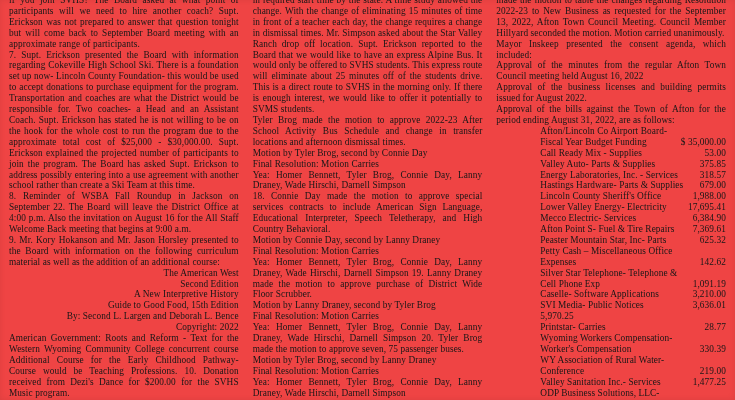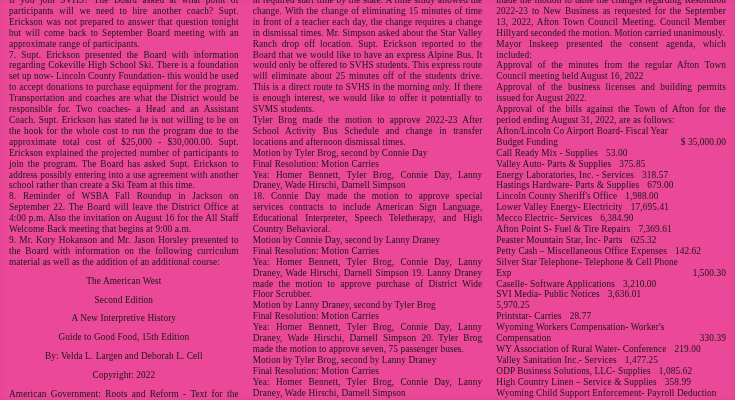--- a/index.html
+++ b/index.html
@@ -9,21 +9,21 @@
   body {
     width: 735px;
     height: 400px;
     background: #eceae6;
     font-family: "Liberation Serif", "DejaVu Serif", serif;
   }
   .page {
     position: relative;
     width: 735px;
     height: 400px;
-    background: #ec4899;
+    background: #ef4444;
     overflow: hidden;
     display: flex;
     gap: 14px;
     padding: 0 9px;
     box-sizing: border-box;
     box-shadow: inset 0 0 6px rgba(0,0,0,0.08);
   }
   .col {
     flex: 1 1 0;
     margin-top: -5px;
@@ -31,46 +31,47 @@
     font-size: 9.3px;
     line-height: 10.9px;
     letter-spacing: 0.1px;
   }
   .para {
     margin: 0;
     text-align: justify;
     text-justify: inter-word;
   }
   .line {
-    margin: 8px;
-    text-align: center;
+    margin: 0;
+    text-align: right;
   }
   .ledger-row {
     display: flex;
-    justify-content: flex-start;
+    justify-content: space-between;
     align-items: flex-end;
     gap: 8px;
+    margin-left: 44px;
   }
   .ledger-label { text-align: left; }
   .ledger-amount { white-space: nowrap; }
 </style>
 </head>
 <body>
 
 <div class="page">
   <div class="col">
       <p class="para">if you join SVHS? The Board asked at what point of participants will we need to hire another coach? Supt. Erickson was not prepared to answer that question tonight but will come back to September Board meeting with an approximate range of participants.</p>
       <p class="para">7. Supt. Erickson presented the Board with information regarding Cokeville High School Ski. There is a foundation set up now- Lincoln County Foundation- this would be used to accept donations to purchase equipment for the program. Transportation and coaches are what the District would be responsible for. Two coaches- a Head and an Assistant Coach. Supt. Erickson has stated he is not willing to be on the hook for the whole cost to run the program due to the approximate total cost of $25,000 - $30,000.00. Supt. Erickson explained the projected number of participants to join the program. The Board has asked Supt. Erickson to address possibly entering into a use agreement with another school rather than create a Ski Team at this time.</p>
       <p class="para">8. Reminder of WSBA Fall Roundup in Jackson on September 22. The Board will leave the District Office at 4:00 p.m. Also the invitation on August 16 for the All Staff Welcome Back meeting that begins at 9:00 a.m.</p>
       <p class="para">9. Mr. Kory Hokanson and Mr. Jason Horsley presented to the Board with information on the following curriculum material as well as the addition of an additional course:</p>
       <p class="line">The American West</p>
       <p class="line">Second Edition</p>
       <p class="line">A New Interpretive History</p>
       <p class="line">Guide to Good Food, 15th Edition</p>
-      <p class="line">By: Velda L. Largen and Deborah L. Cell</p>
+      <p class="line">By: Second L. Largen and Deborah L. Bence</p>
       <p class="line">Copyright: 2022</p>
       <p class="para">American Government: Roots and Reform - Text for the Western Wyoming Community College concurrent course Additional Course for the Early Childhood Pathway- Course would be Teaching Professions. 10. Donation received from Dezi's Dance for $200.00 for the SVHS Music program.</p>
       <p class="para">11. Warren Heks, Facilities Director, presented the Board with current status of facilities. He reported that the</p>
     </div>
   <div class="col">
       <p class="para">in required start time by the state. A time study allowed the change. With the change of eliminating 15 minutes of time in front of a teacher each day, the change requires a change in dismissal times. Mr. Simpson asked about the Star Valley Ranch drop off location. Supt. Erickson reported to the Board that we would like to have an express Alpine Bus. It would only be offered to SVHS students. This express route will eliminate about 25 minutes off of the students drive. This is a direct route to SVHS in the morning only. If there is enough interest, we would like to offer it potentially to SVMS students.</p>
       <p class="para">Tyler Brog made the motion to approve 2022-23 After School Activity Bus Schedule and change in transfer locations and afternoon dismissal times.</p>
       <p class="para">Motion by Tyler Brog, second by Connie Day</p>
       <p class="para">Final Resolution: Motion Carries</p>
       <p class="para">Yea: Homer Bennett, Tyler Brog, Connie Day, Lanny Draney, Wade Hirschi, Darnell Simpson</p>
@@ -131,21 +132,21 @@
       <div class="ledger-row">
         <span class="ledger-label">Peaster Mountain Star, Inc- Parts</span>
         <span class="ledger-amount">625.32</span>
       </div>
       <div class="ledger-row">
         <span class="ledger-label">Petty Cash – Miscellaneous Office Expenses</span>
         <span class="ledger-amount">142.62</span>
       </div>
       <div class="ledger-row">
         <span class="ledger-label">Silver Star Telephone- Telephone &amp; Cell Phone Exp</span>
-        <span class="ledger-amount">1,500.30</span>
+        <span class="ledger-amount">1,091.19</span>
       </div>
       <div class="ledger-row">
         <span class="ledger-label">Caselle- Software Applications</span>
         <span class="ledger-amount">3,210.00</span>
       </div>
       <div class="ledger-row">
         <span class="ledger-label">SVI Media- Public Notices</span>
         <span class="ledger-amount">3,636.01</span>
       </div>
       <div class="ledger-row">

